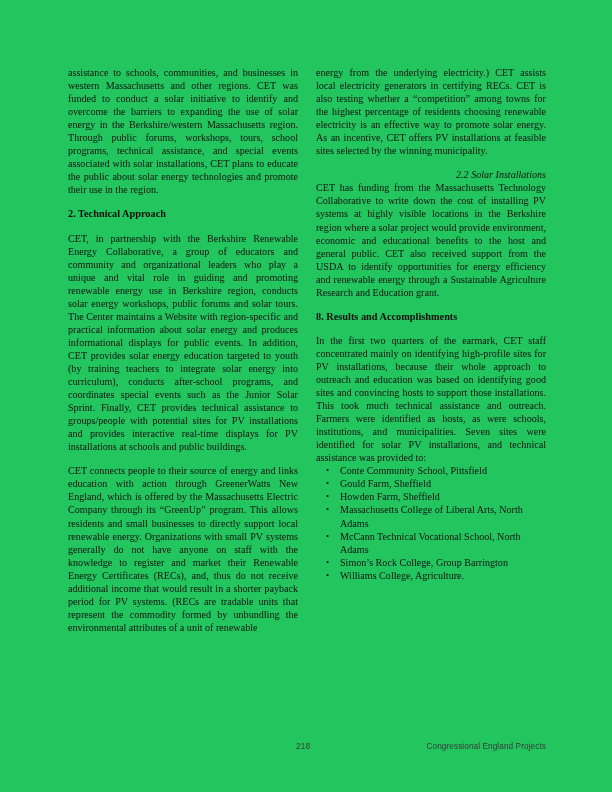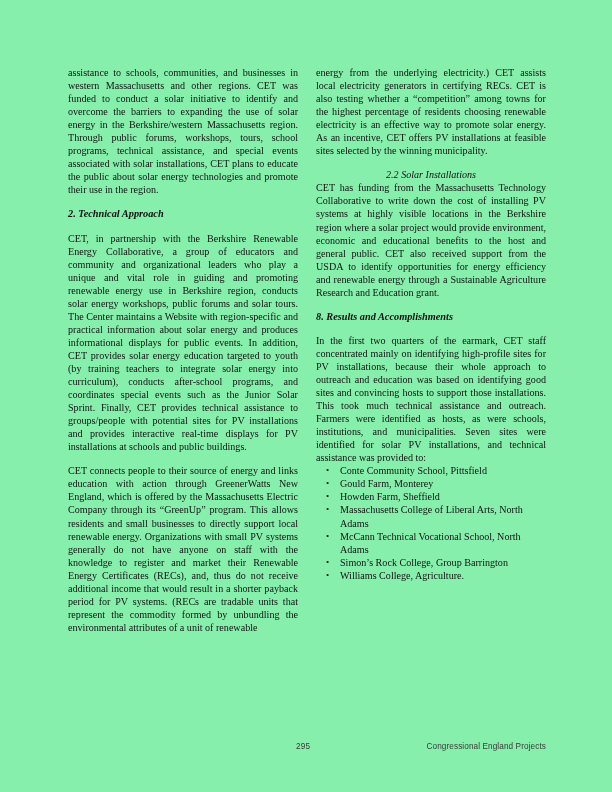--- a/index.html
+++ b/index.html
@@ -4,21 +4,21 @@
 <style>
   html, body {
     margin: 0;
     padding: 0;
     background: #ffffff;
   }
   .page {
     position: relative;
     width: 612px;
     height: 792px;
-    background: #86efac;
+    background: #22c55e;
     overflow: hidden;
     font-family: "Liberation Serif", "DejaVu Serif", serif;
     color: #1a1a1a;
   }
   .columns {
     position: absolute;
     left: 68px;
     top: 66px;
     width: 478px;
     display: flex;
@@ -40,29 +40,28 @@
   p.body.nogap {
     margin-bottom: 0;
   }
   h2.heading {
     margin: 0 0 11px 0;
     font-size: 10.3px;
     line-height: 13.05px;
     font-weight: bold;
     text-align: left;
     color: #0e0e0e;
-    font-style: italic;
   }
   h3.subheading {
     margin: 0;
     font-size: 10.1px;
     line-height: 13.05px;
     font-style: italic;
     font-weight: normal;
-    text-align: center;
+    text-align: right;
     color: #121212;
   }
   ul.bullets {
     margin: 0 0 11px 0;
     padding: 0;
     list-style: none;
   }
   ul.bullets li {
     position: relative;
     margin: 0;
@@ -118,29 +117,29 @@
     </div>
 
     <div class="col">
       <p class="body">energy from the underlying electricity.)  CET assists local electricity generators in certifying RECs.  CET is also testing whether a “competition” among towns for the highest percentage of residents choosing renewable electricity is an effective way to promote solar energy.  As an incentive, CET offers PV installations at feasible sites selected by the winning municipality.</p>
       <h3 class="subheading">2.2 Solar Installations</h3>
       <p class="body">CET has funding from the Massachusetts Technology Collaborative to write down the cost of installing PV systems at highly visible locations in the Berkshire region where a solar project would provide environment, economic and educational benefits to the host and general public. CET also received support from the USDA to identify opportunities for energy efficiency and renewable energy through a Sustainable Agriculture Research and Education grant.</p>
       <h2 class="heading">8. Results and Accomplishments</h2>
       <p class="body nogap">In the first two quarters of the earmark, CET staff concentrated mainly on identifying high-profile sites for PV installations, because their whole approach to outreach and education was based on identifying good sites and convincing hosts to support those installations. This took much technical assistance and outreach. Farmers were identified as hosts, as were schools, institutions, and municipalities. Seven sites were identified for solar PV installations, and technical assistance was provided to:</p>
       <ul class="bullets">
         <li><span class="bullet-glyph">•</span><span>Conte Community School, Pittsfield</span></li>
-        <li><span class="bullet-glyph">•</span><span>Gould Farm, Monterey</span></li>
+        <li><span class="bullet-glyph">•</span><span>Gould Farm, Sheffield</span></li>
         <li><span class="bullet-glyph">•</span><span>Howden Farm, Sheffield</span></li>
         <li><span class="bullet-glyph">•</span><span>Massachusetts College of Liberal Arts, North Adams</span></li>
         <li><span class="bullet-glyph">•</span><span>McCann Technical Vocational School, North Adams</span></li>
         <li><span class="bullet-glyph">•</span><span>Simon’s Rock College, Group Barrington</span></li>
         <li><span class="bullet-glyph">•</span><span>Williams College, Agriculture.</span></li>
       </ul>
     </div>
 
   </div>
 
   <div class="footer">
-    <span class="page-number">295</span>
+    <span class="page-number">218</span>
     <span class="footer-title">Congressional England Projects</span>
   </div>
 
 </div>
 
 </body></html>

